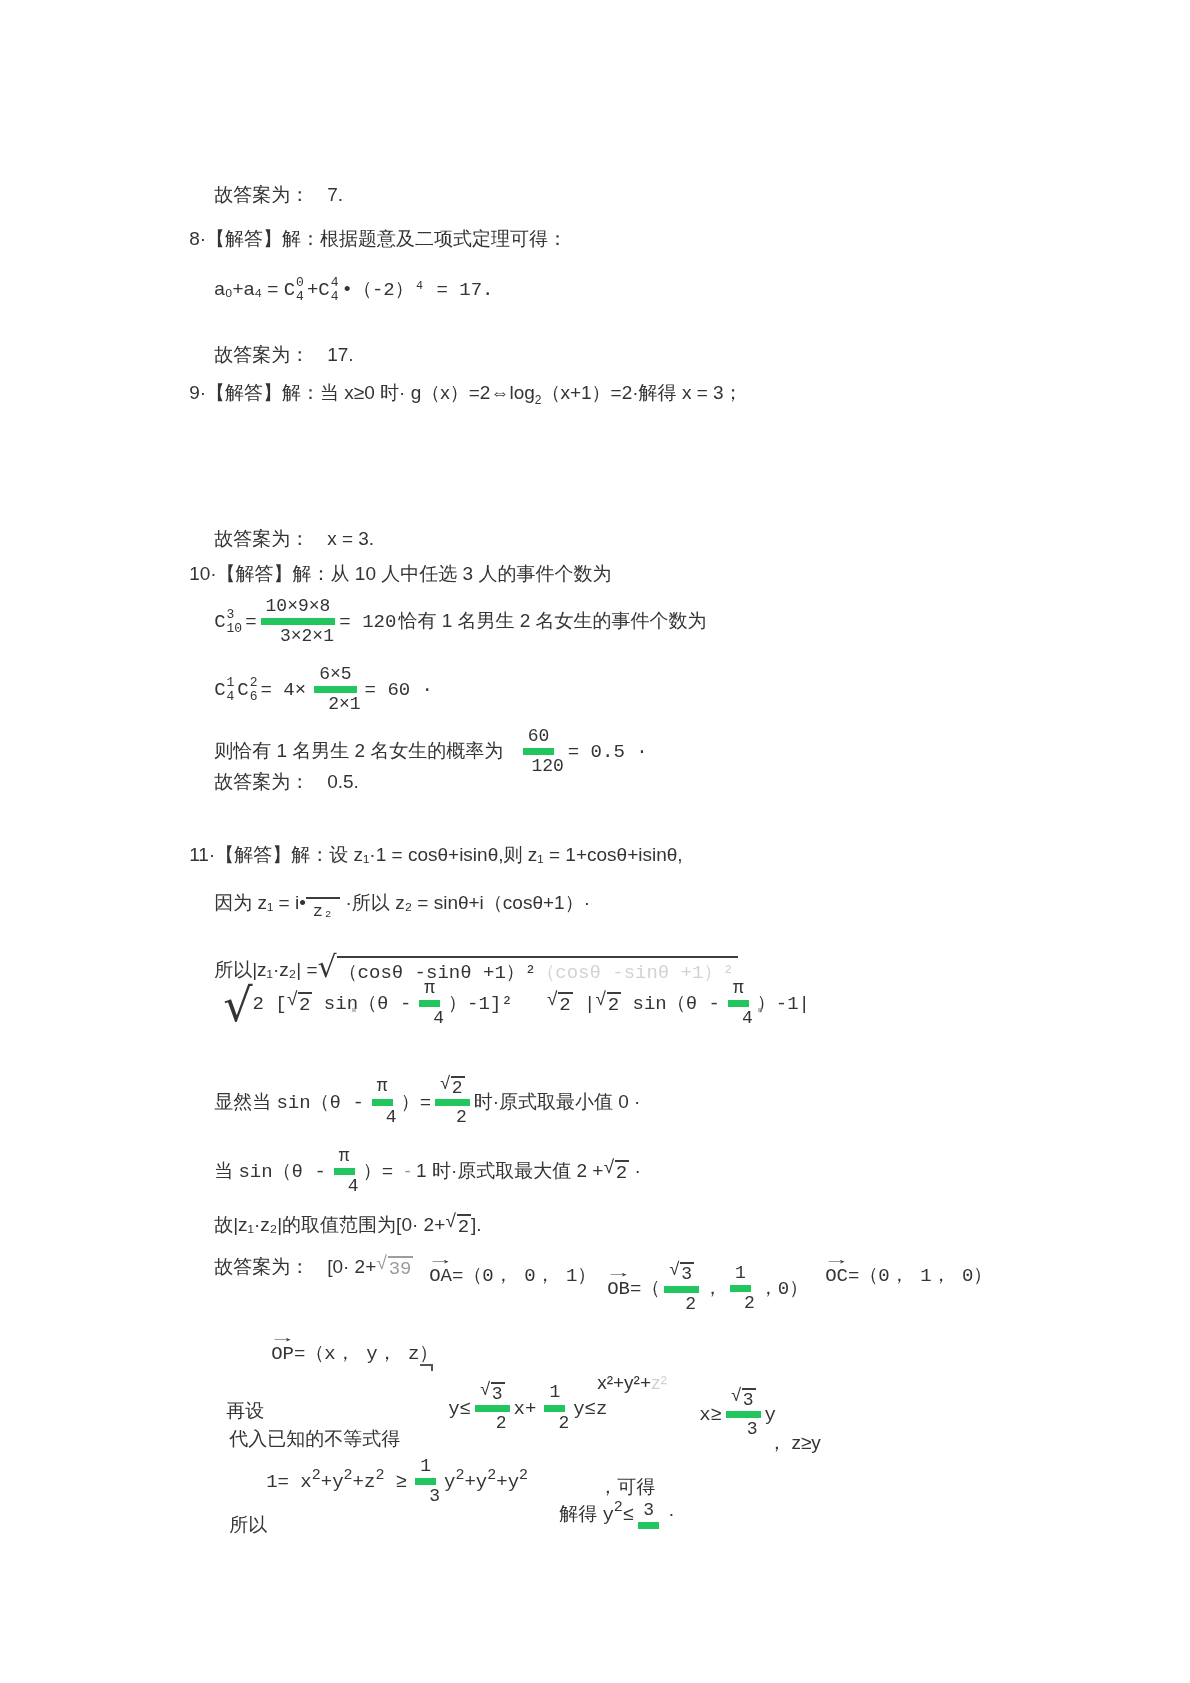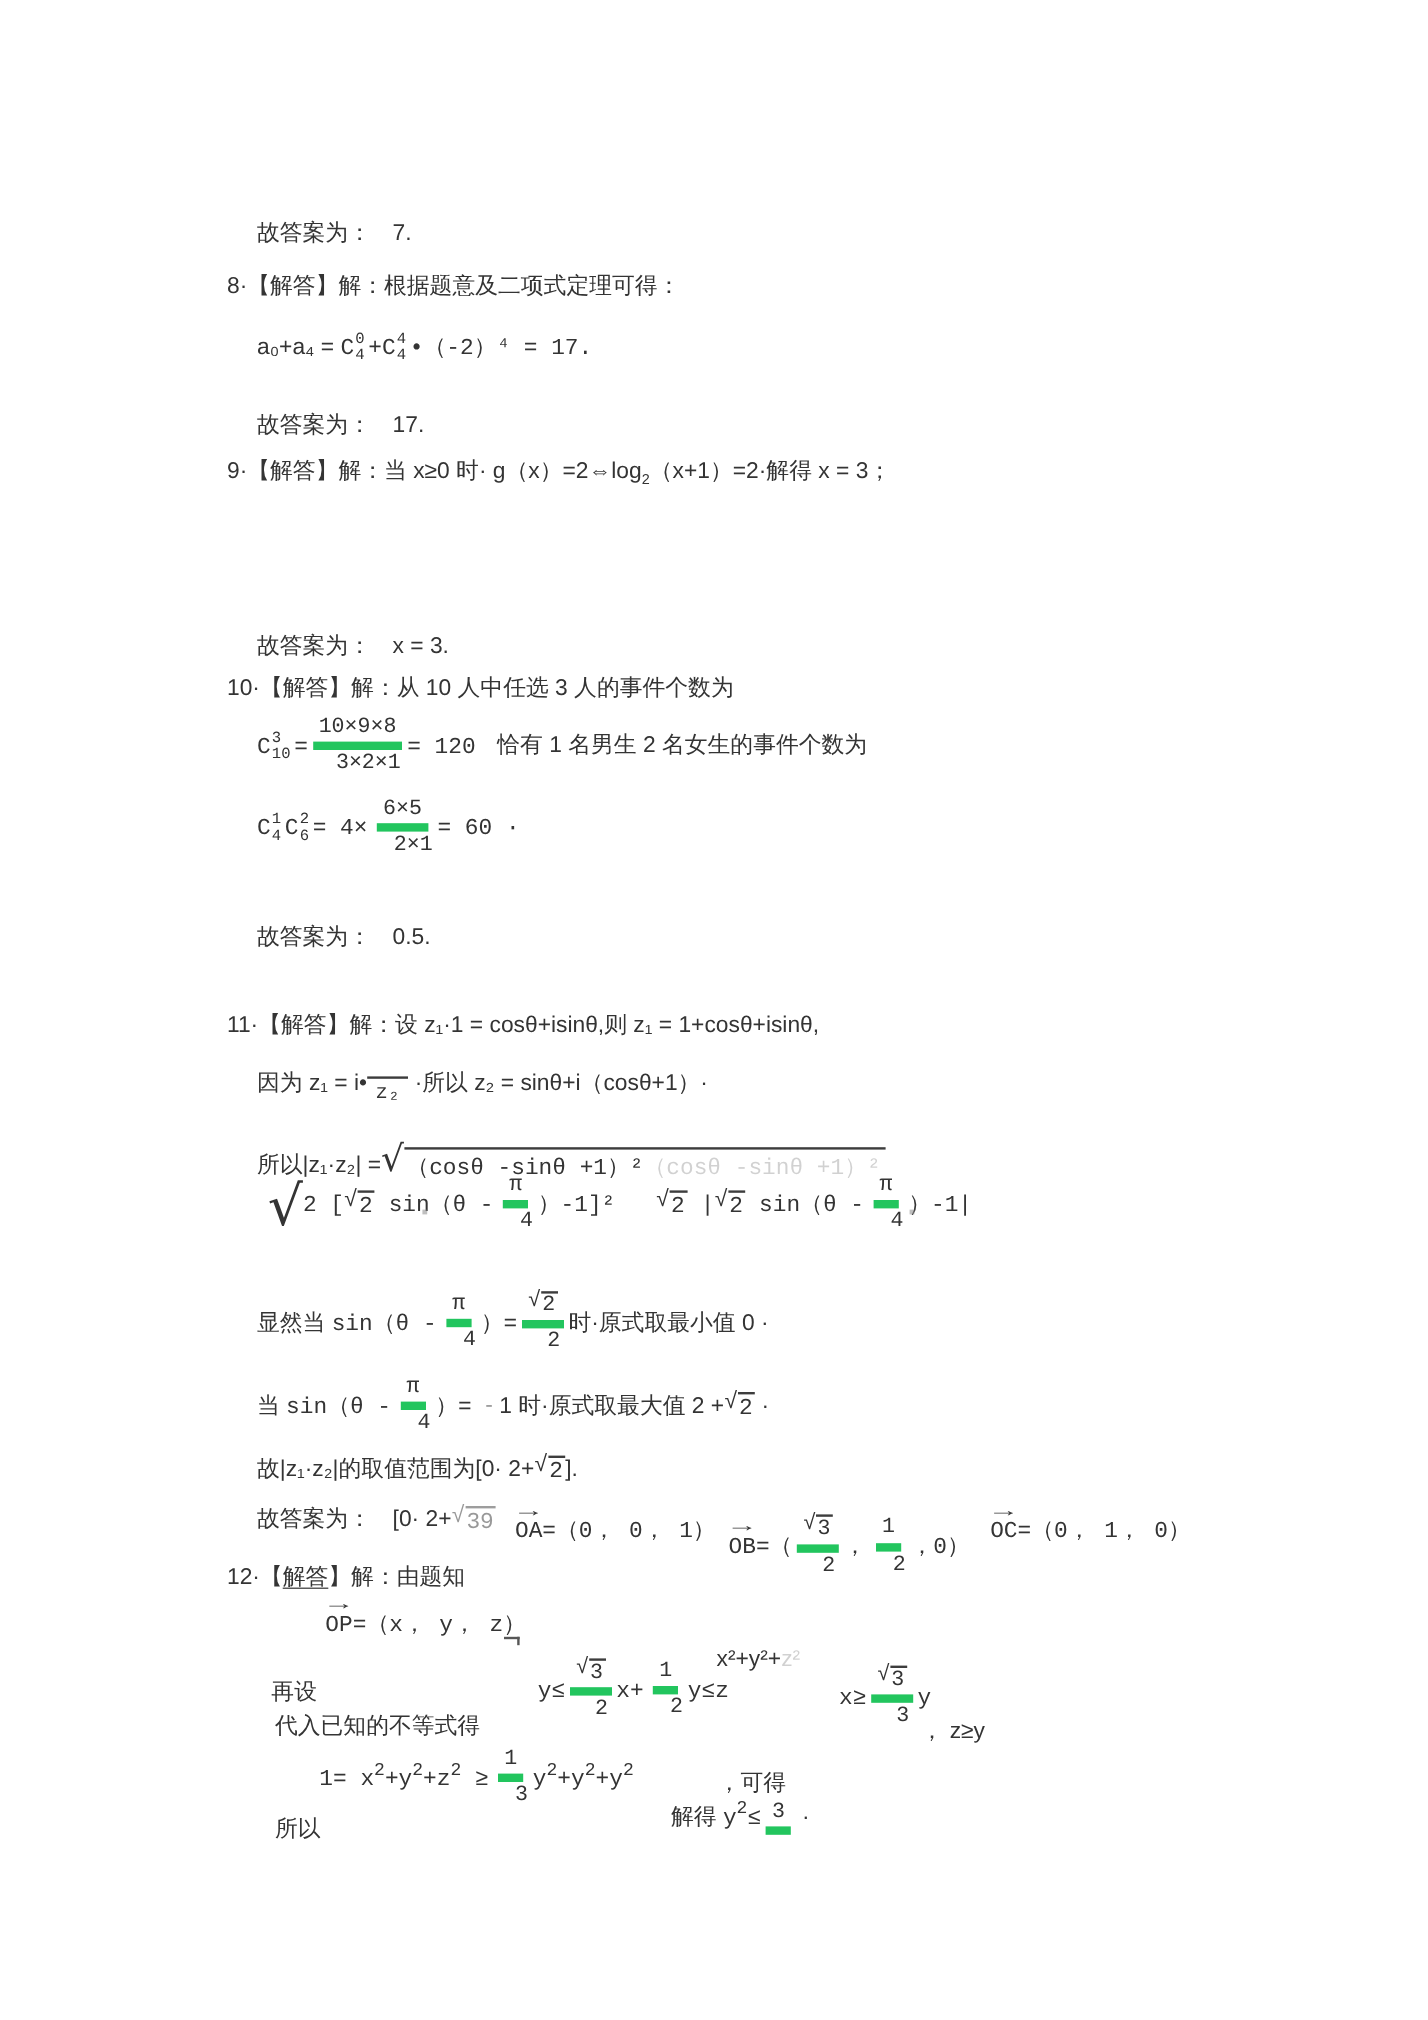--- a/index.html
+++ b/index.html
@@ -82,24 +82,27 @@
     <span>9·【解答】解：当 x≥0 时· g（x）=2⇔log</span><span class="tsub">2</span><span>（x+1）=2·解得 x = 3；</span>
   </div>
   <div class="line" style="left:193px;top:500px">
     <span>故答案为：</span><span class="ansval">x = 3.</span>
   </div>
 
   <div class="line" style="left:168px;top:535px">
     <span>10·【解答】解：从 10 人中任选 3 人的事件个数为</span>
   </div>
   <div class="line" style="left:193px;top:570px">
-    <span class="m">C</span><span class="supsub"><span>3</span><span>10</span></span><span class="m">=</span><span class="frac"><span class="num">10×9×8</span><span class="den">3×2×1</span></span><span class="m">= 120</span><span style="margin-left:18px">恰有 1 名男生 2 名女生的事件个数为</span>
+    <span class="m">C</span><span class="supsub"><span>3</span><span>10</span></span><span class="m">=</span><span class="frac"><span class="num">10×9×8</span><span class="den">3×2×1</span></span><span class="m">= 120</span><span style="margin-left:2px">恰有 1 名男生 2 名女生的事件个数为</span>
   </div>
   <div class="line" style="left:193px;top:638px">
     <span class="m">C</span><span class="supsub"><span>1</span><span>4</span></span><span class="m">C</span><span class="supsub"><span>2</span><span>6</span></span><span class="m">= 4×</span><span class="frac"><span class="num">6×5</span><span class="den">2×1</span></span><span class="m">= 60 ·</span>
+  </div>
+  <div class="line" style="left:193px;top:700px">
+    <span>则恰有 1 名男生 2 名女生的概率为</span><span class="frac" style="margin-left:10px"><span class="num">60</span><span class="den">120</span></span><span class="m">= 0.5 ·</span>
   </div>
   <div class="line" style="left:193px;top:743px">
     <span>故答案为：</span><span class="ansval">0.5.</span>
   </div>
 
   <div class="line" style="left:168px;top:816px">
     <span>11·【解答】解：设 z₁·1 = cosθ+isinθ,则 z₁ = 1+cosθ+isinθ,</span>
   </div>
   <div class="line" style="left:193px;top:864px">
     <span>因为 z₁ = i•</span><span class="zbar">z₂</span><span> ·所以 z₂ = sinθ+i（cosθ+1）·</span>
@@ -130,23 +133,20 @@
   <div class="vgroup" style="left:408px;top:1240px">
     <span class="vecword"><span class="varr">→</span><span>OA</span></span><span class="m">=（0， 0， 1）</span>
   </div>
   <div class="vgroup" style="left:586px;top:1240px">
     <span class="vecword"><span class="varr">→</span><span>OB</span></span><span class="m">=（</span><span class="frac"><span class="num"><span class="sq"><span class="tick">√</span><span class="sbar">3</span></span></span><span class="den">2</span></span><span class="m">，</span><span class="frac"><span class="num">1</span><span class="den">2</span></span><span class="m">，0）</span>
   </div>
   <div class="vgroup" style="left:804px;top:1240px">
     <span class="vecword"><span class="varr">→</span><span>OC</span></span><span class="m">=（0， 1， 0）</span>
   </div>
 
-  <div class="line" style="left:168px;top:1276px">
-    <span>12·【</span><span class="ul">解答</span><span>】解：由题知</span>
-  </div>
   <div class="vgroup" style="left:250px;top:1318px">
     <span class="vecword"><span class="varr">→</span><span>OP</span></span><span class="m">=（x， y， z）</span>
   </div>
 
   <div class="line" style="left:205px;top:1372px">
     <span>再设</span>
   </div>
   <div class="artifact" style="left:420px;top:1364px"></div>
   <div class="line" style="left:427px;top:1356px">
     <span class="m">y</span><span class="m">≤</span><span class="frac"><span class="num"><span class="sq"><span class="tick">√</span><span class="sbar">3</span></span></span><span class="den">2</span></span><span class="m">x+</span><span class="frac"><span class="num">1</span><span class="den">2</span></span><span class="m">y</span><span class="m">≤</span><span class="m">z</span>

